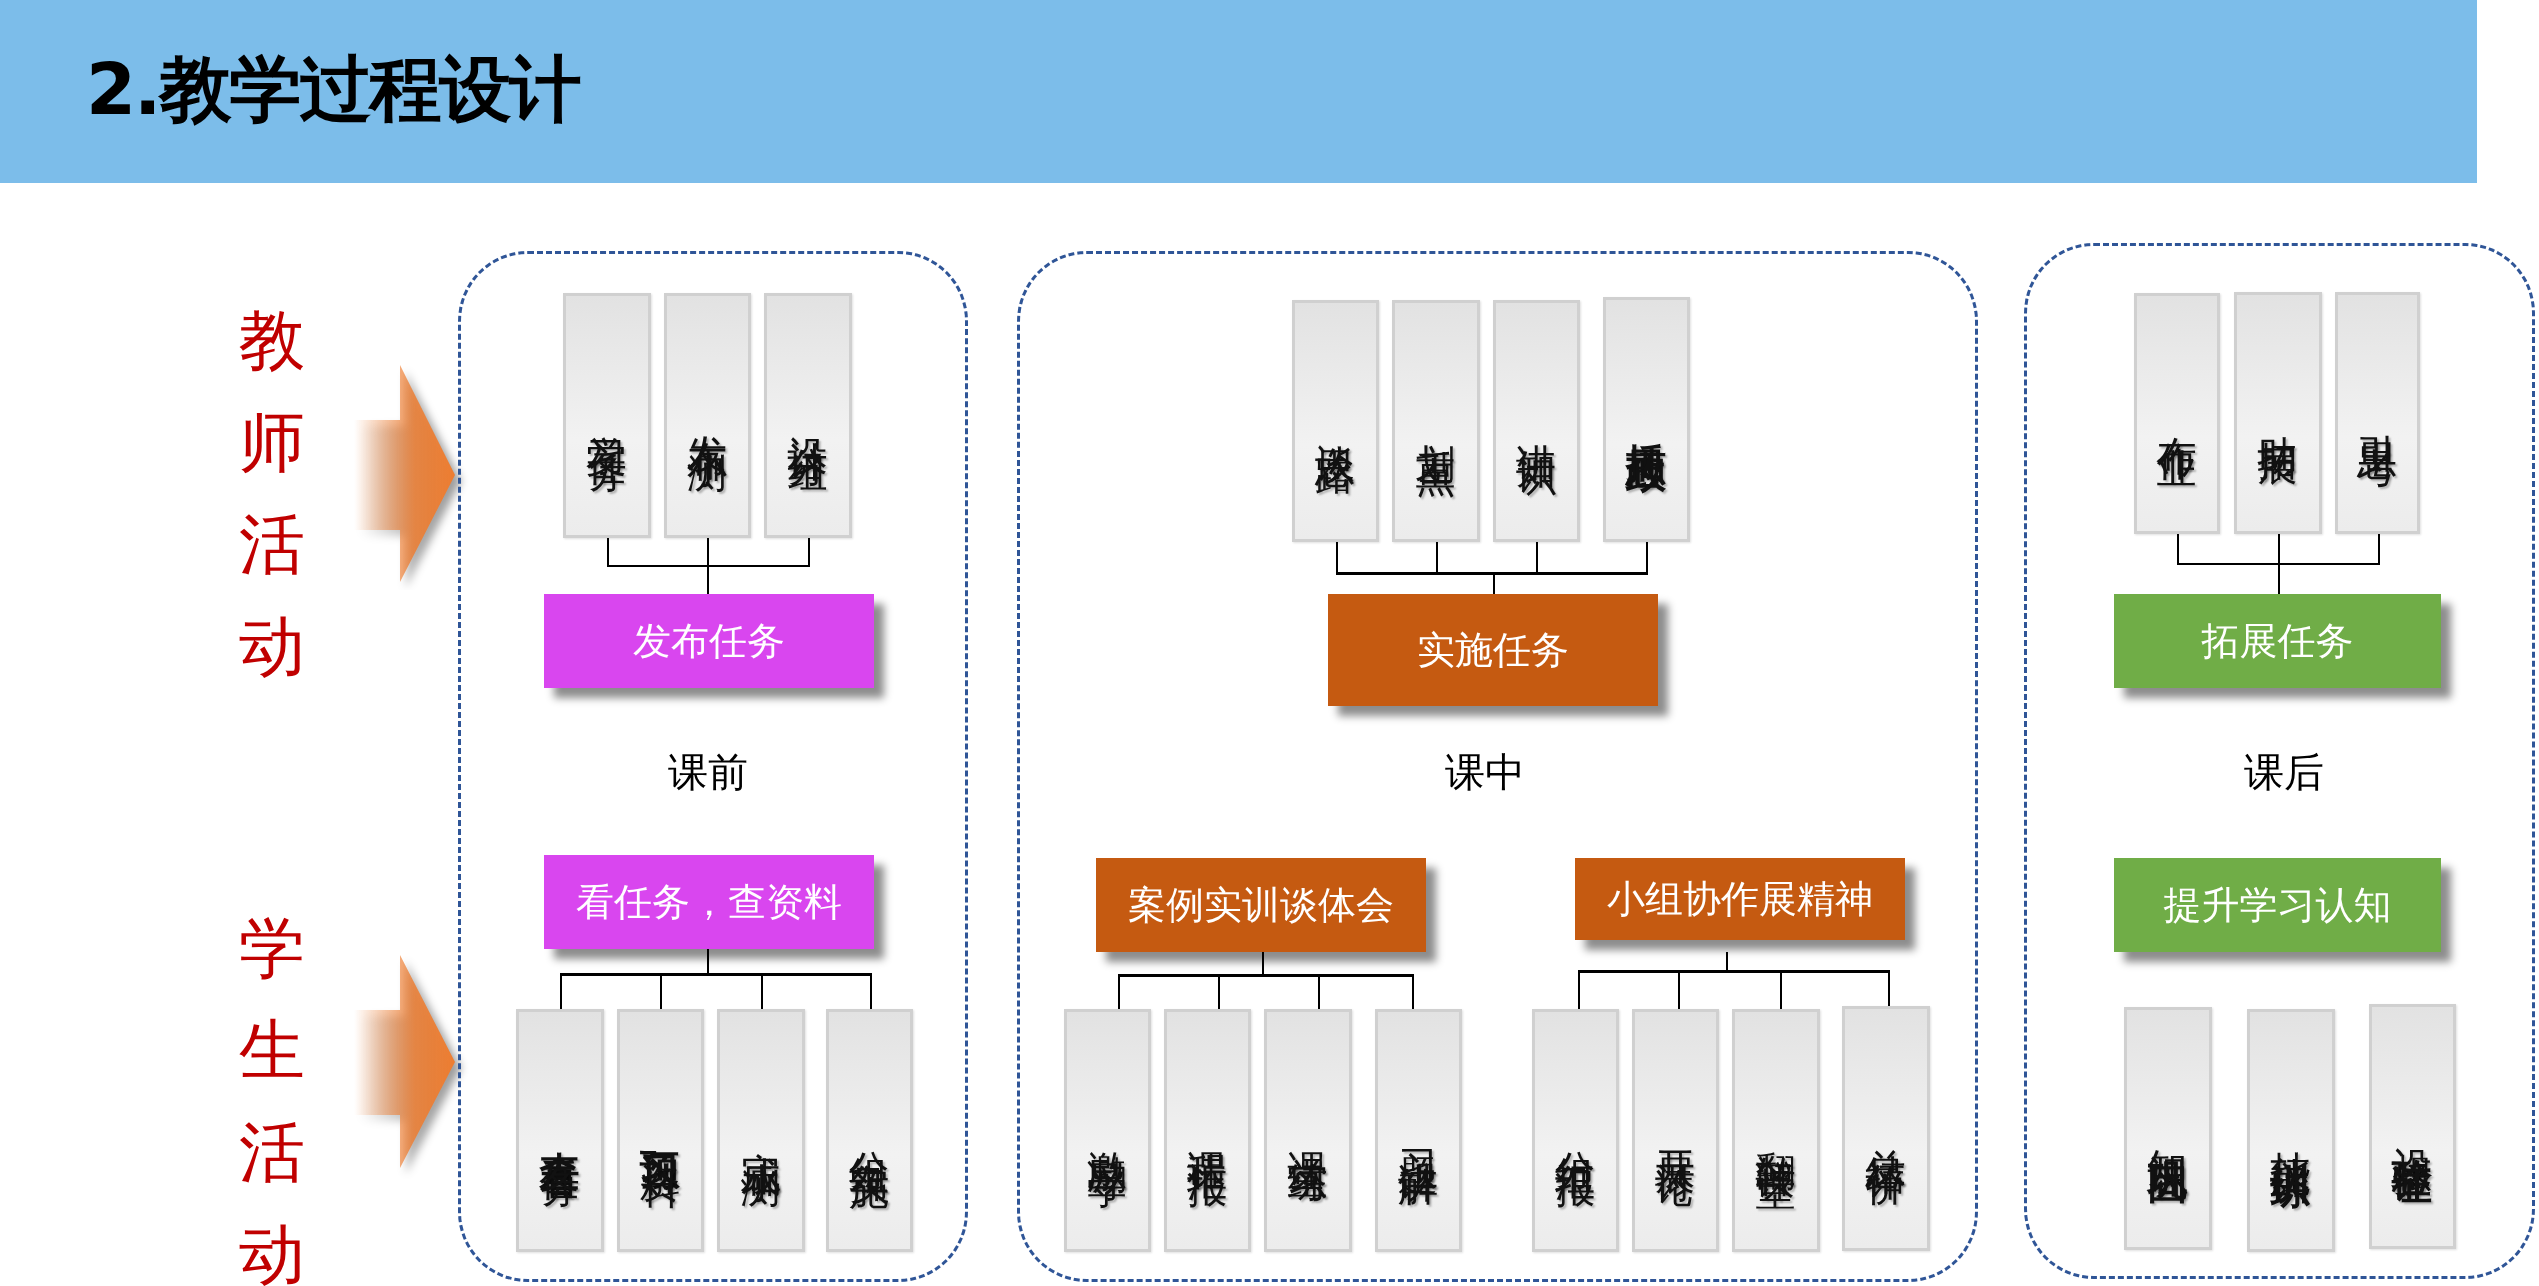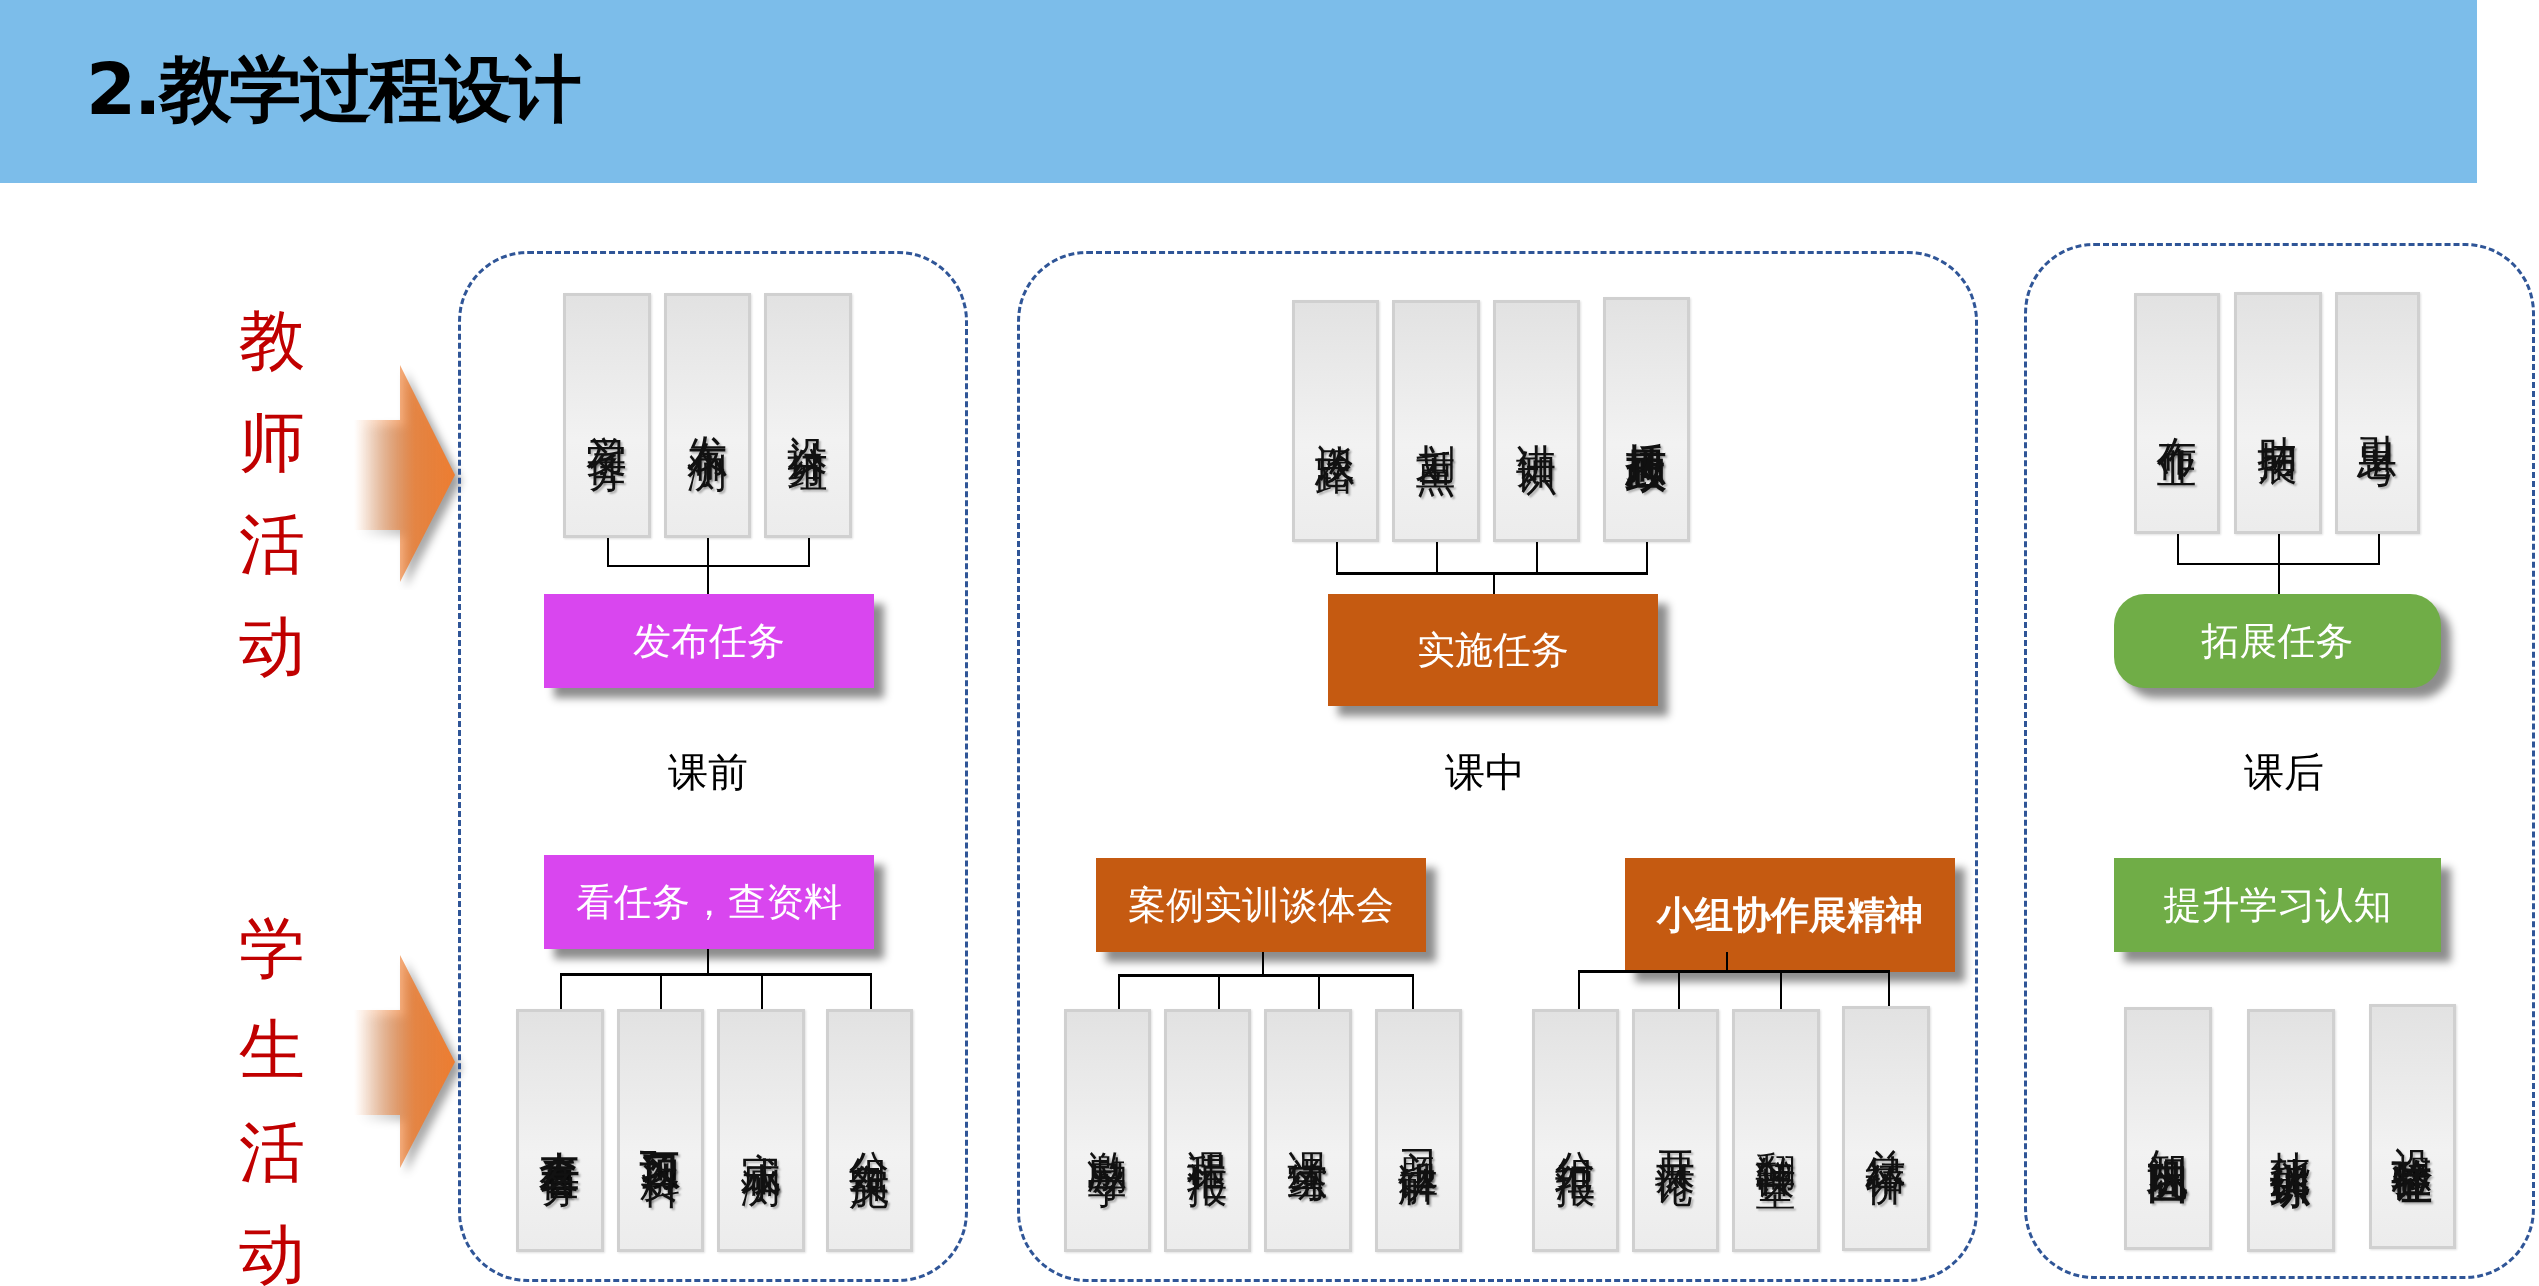--- a/index.html
+++ b/index.html
@@ -132,21 +132,21 @@
 <div class="abs col" style="left:1164px;top:1009px;width:87px;height:243px;">
     <span>课程汇报</span>
   </div>
 <div class="abs col" style="left:1264px;top:1009px;width:88px;height:243px;">
     <span>课堂练习</span>
   </div>
 <div class="abs col" style="left:1375px;top:1009px;width:87px;height:243px;">
     <span>习题讲解</span>
   </div>
 
-<div class="abs bar orange" style="left:1625px;top:858px;width:330px;height:114px;font-weight:bold;">小组协作展精神</div>
+<div class="abs bar orange" style="left:1575px;top:858px;width:330px;height:82px;">小组协作展精神</div>
 <div class="abs line" style="left:1726px;top:952px;width:2px;height:20px;"></div>
 <div class="abs line" style="left:1578px;top:970px;width:312px;height:3px;"></div>
 <div class="abs line" style="left:1578px;top:970px;width:2px;height:40px;"></div>
 <div class="abs line" style="left:1678px;top:970px;width:2px;height:40px;"></div>
 <div class="abs line" style="left:1780px;top:970px;width:2px;height:40px;"></div>
 <div class="abs line" style="left:1888px;top:970px;width:2px;height:40px;"></div>
 <div class="abs col" style="left:1532px;top:1009px;width:87px;height:243px;">
     <span>分组汇报</span>
   </div>
 <div class="abs col" style="left:1632px;top:1009px;width:87px;height:243px;">
@@ -165,21 +165,21 @@
 <div class="abs col" style="left:2234px;top:292px;width:88px;height:242px;">
     <span>助拓展</span>
   </div>
 <div class="abs col" style="left:2335px;top:292px;width:85px;height:242px;">
     <span>引思考</span>
   </div>
 <div class="abs line" style="left:2177px;top:534px;width:2px;height:30px;"></div>
 <div class="abs line" style="left:2278px;top:534px;width:2px;height:60px;"></div>
 <div class="abs line" style="left:2378px;top:534px;width:2px;height:30px;"></div>
 <div class="abs line" style="left:2177px;top:563px;width:203px;height:2px;"></div>
-<div class="abs bar green" style="left:2114px;top:594px;width:327px;height:94px;border-radius:31px;">拓展任务</div>
+<div class="abs bar green" style="left:2114px;top:594px;width:327px;height:94px;">拓展任务</div>
 <div class="abs phase-title" style="left:2164px;top:742px;">课后</div>
 <div class="abs bar green" style="left:2114px;top:858px;width:327px;height:94px;">提升学习认知</div>
 <div class="abs col" style="left:2124px;top:1007px;width:88px;height:243px;">
     <span id="post-s0">知识<b>巩固</b></span>
   </div>
 <div class="abs col" style="left:2247px;top:1009px;width:88px;height:243px;">
     <span id="post-s1">技能<b>训练</b></span>
   </div>
 <div class="abs col" style="left:2369px;top:1004px;width:87px;height:245px;">
     <span id="post-s2">设想<b>验证</b></span>

